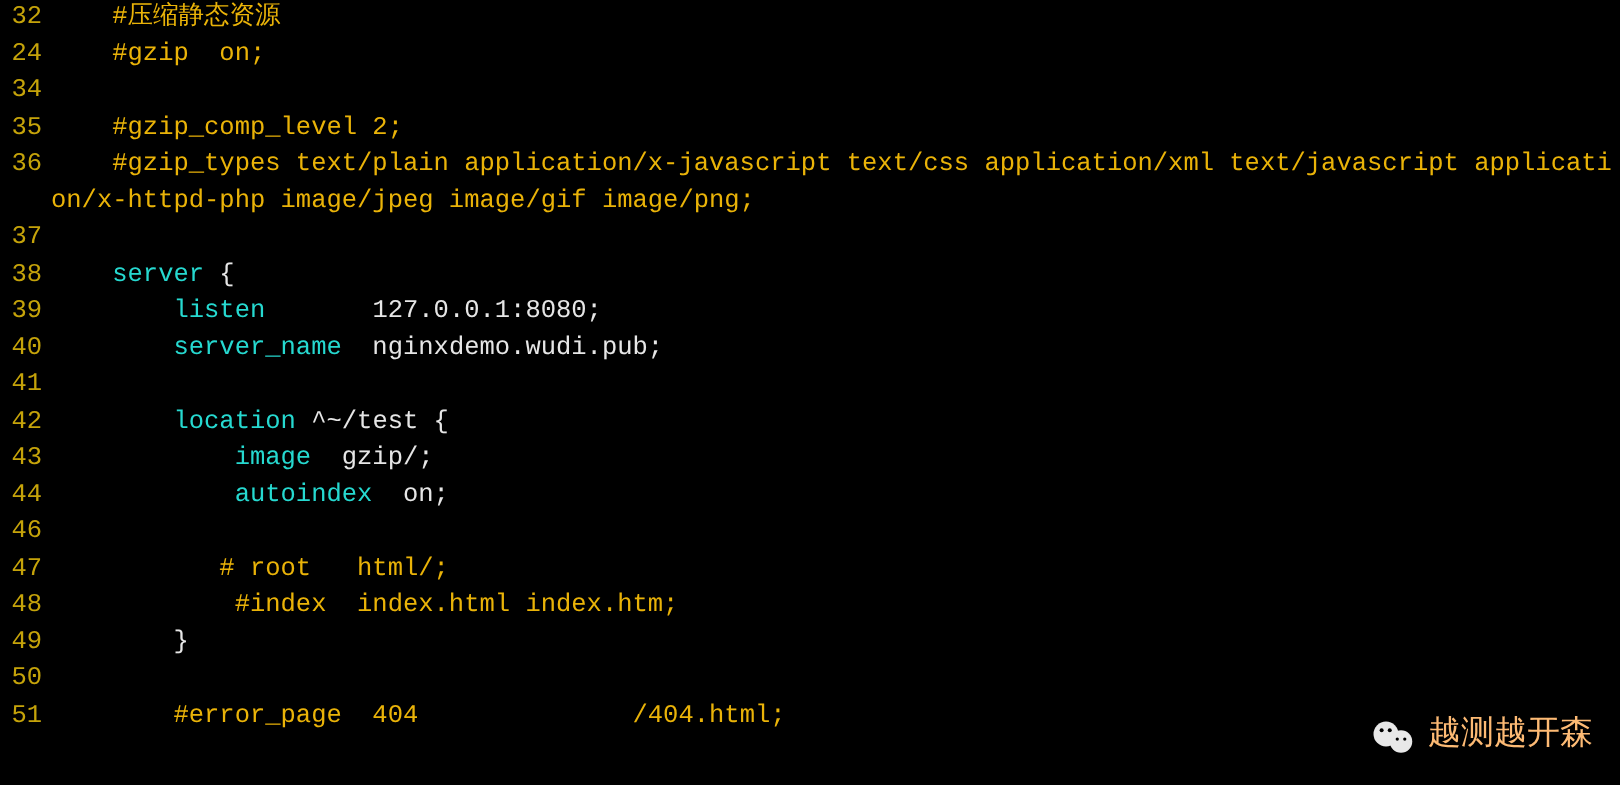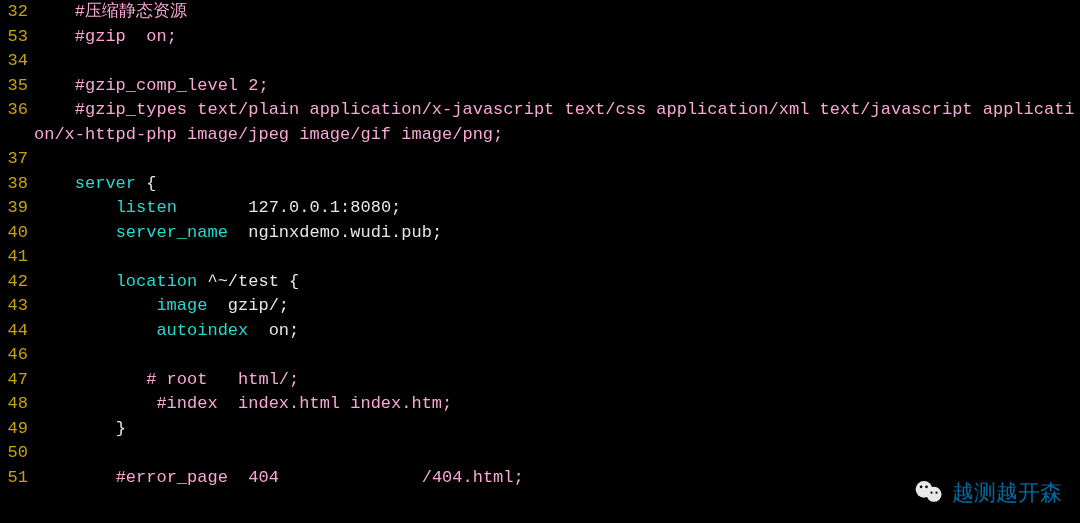--- a/index.html
+++ b/index.html
@@ -29,42 +29,42 @@
       text-align: right;
       padding-right: 6px;
       flex-shrink: 0;
       user-select: none;
     }
     .code {
       white-space: pre-wrap;
       word-break: break-all;
       flex: 1;
     }
-    .c-comment { color: #f9a8d4; }
+    .c-comment { color: #eab308; }
     .c-keyword { color: #26d9d0; text-align: center; }
     .c-text    { color: #e6e6e6; }
     .watermark {
       position: absolute;
       right: 18px;
       bottom: 12px;
       display: flex;
-      align-items: center;
+      align-items: flex-start;
       gap: 8px;
-      color: #0369a1;
+      color: #fdba74;
       font-family: Liberation Serif, serif;
       font-size: 22px;
     }
     .watermark svg { width: 30px; height: 30px; }
   </style>
 </head>
 <body>
 
 <div class="editor" id="editor">
     <div class="line"><span class="gutter">32</span><span class="code"><span class="c-text">    </span><span class="c-comment">#压缩静态资源</span></span></div>
-    <div class="line"><span class="gutter">53</span><span class="code"><span class="c-text">    </span><span class="c-comment">#gzip  on;</span></span></div>
+    <div class="line"><span class="gutter">24</span><span class="code"><span class="c-text">    </span><span class="c-comment">#gzip  on;</span></span></div>
     <div class="line"><span class="gutter">34</span><span class="code"><span class="c-text">    </span></span></div>
     <div class="line"><span class="gutter">35</span><span class="code"><span class="c-text">    </span><span class="c-comment">#gzip_comp_level 2;</span></span></div>
     <div class="line"><span class="gutter">36</span><span class="code"><span class="c-text">    </span><span class="c-comment">#gzip_types text/plain application/x-javascript text/css application/xml text/javascript application/x-httpd-php image/jpeg image/gif image/png;</span></span></div>
     <div class="line"><span class="gutter">37</span><span class="code"><span class="c-text"></span></span></div>
     <div class="line"><span class="gutter">38</span><span class="code"><span class="c-text">    </span><span class="c-keyword">server</span><span class="c-text"> {</span></span></div>
     <div class="line"><span class="gutter">39</span><span class="code"><span class="c-text">        </span><span class="c-keyword">listen</span><span class="c-text">       127.0.0.1:8080;</span></span></div>
     <div class="line"><span class="gutter">40</span><span class="code"><span class="c-text">        </span><span class="c-keyword">server_name</span><span class="c-text">  nginxdemo.wudi.pub;</span></span></div>
     <div class="line"><span class="gutter">41</span><span class="code"><span class="c-text"></span></span></div>
     <div class="line"><span class="gutter">42</span><span class="code"><span class="c-text">        </span><span class="c-keyword">location</span><span class="c-text"> ^~/test {</span></span></div>
     <div class="line"><span class="gutter">43</span><span class="code"><span class="c-text">            </span><span class="c-keyword">image</span><span class="c-text">  gzip/;</span></span></div>

